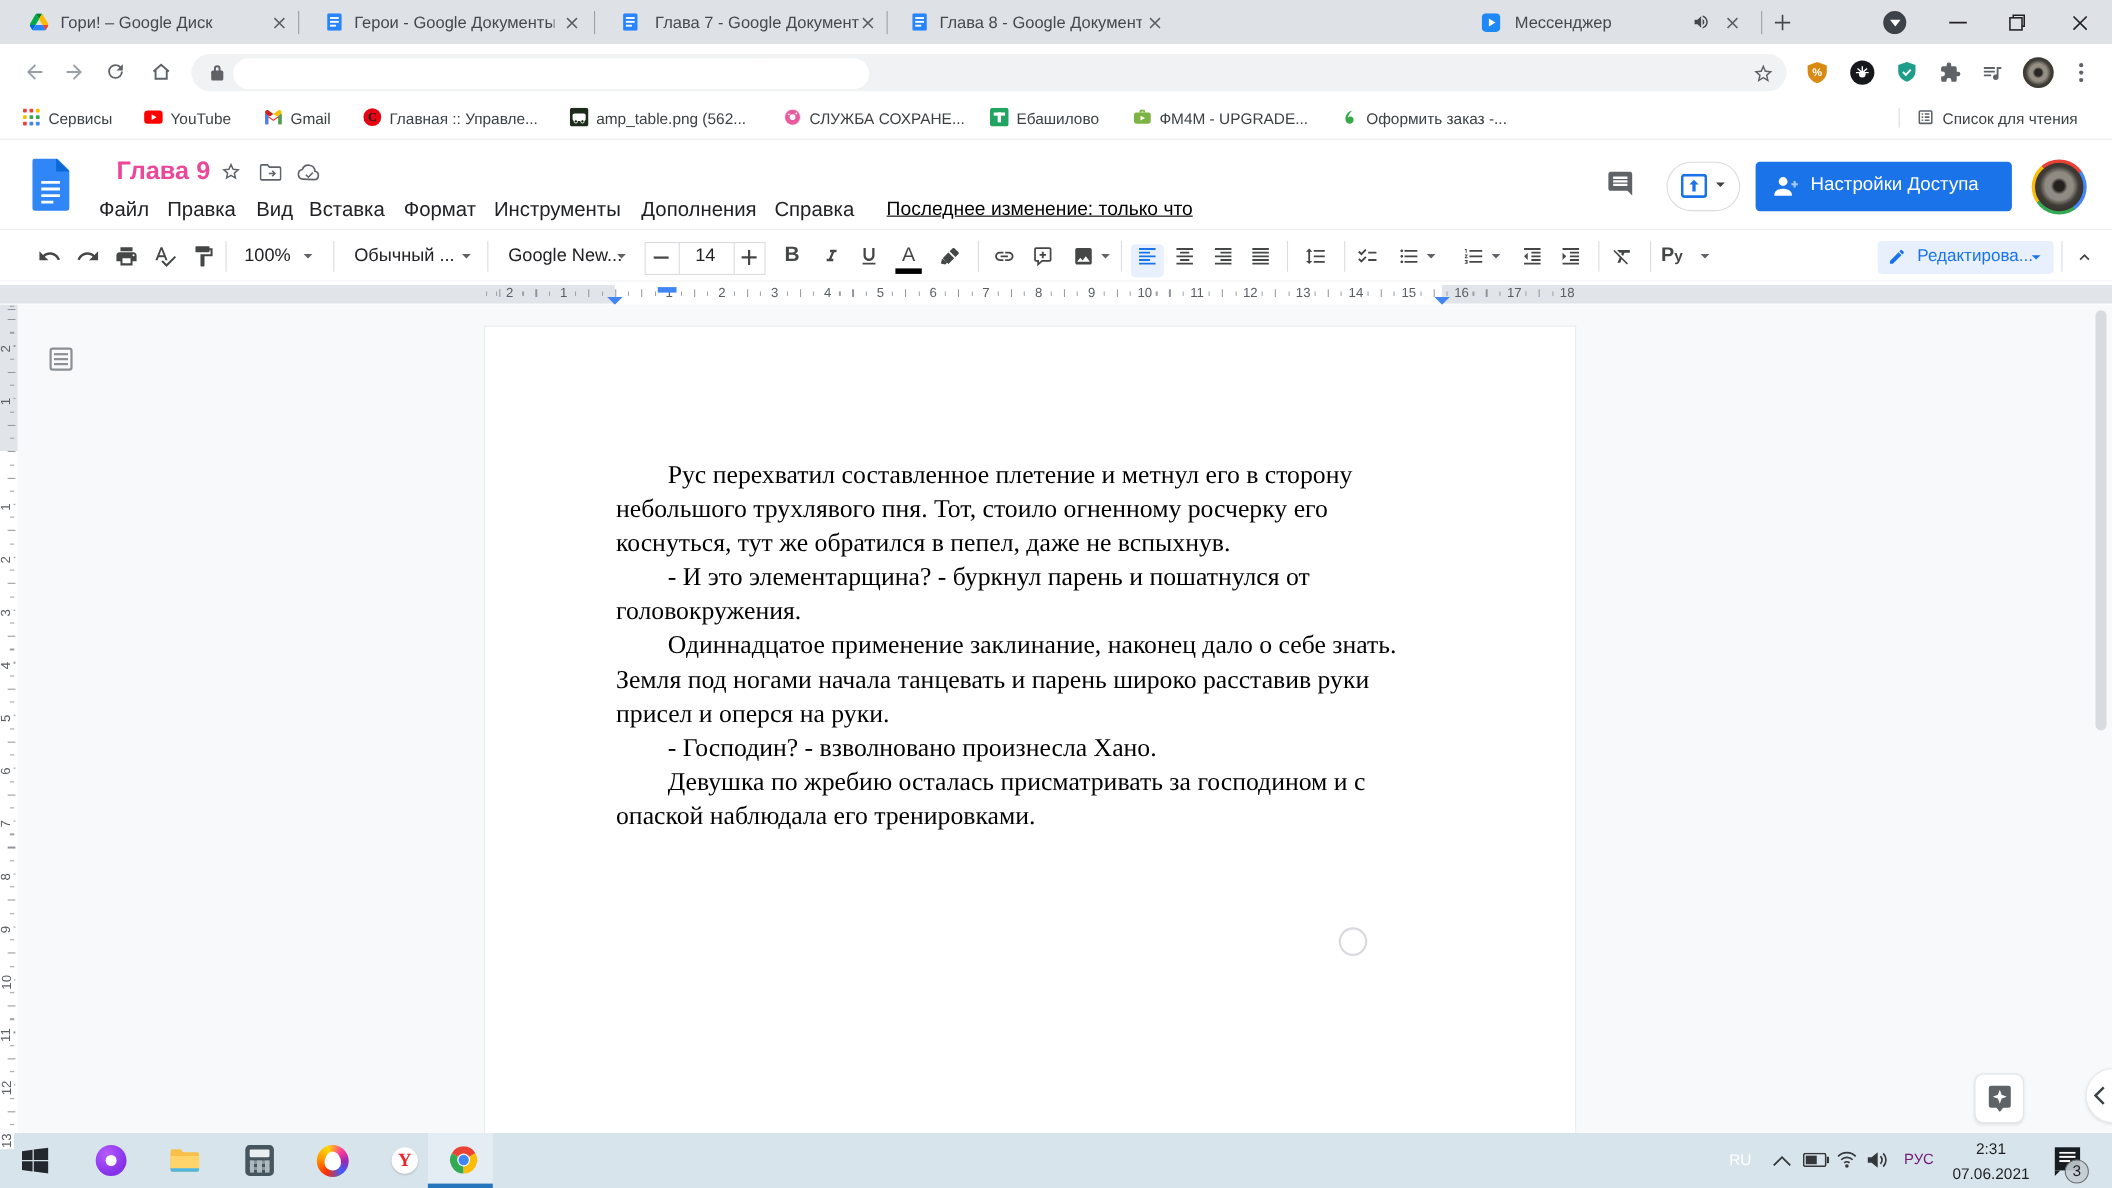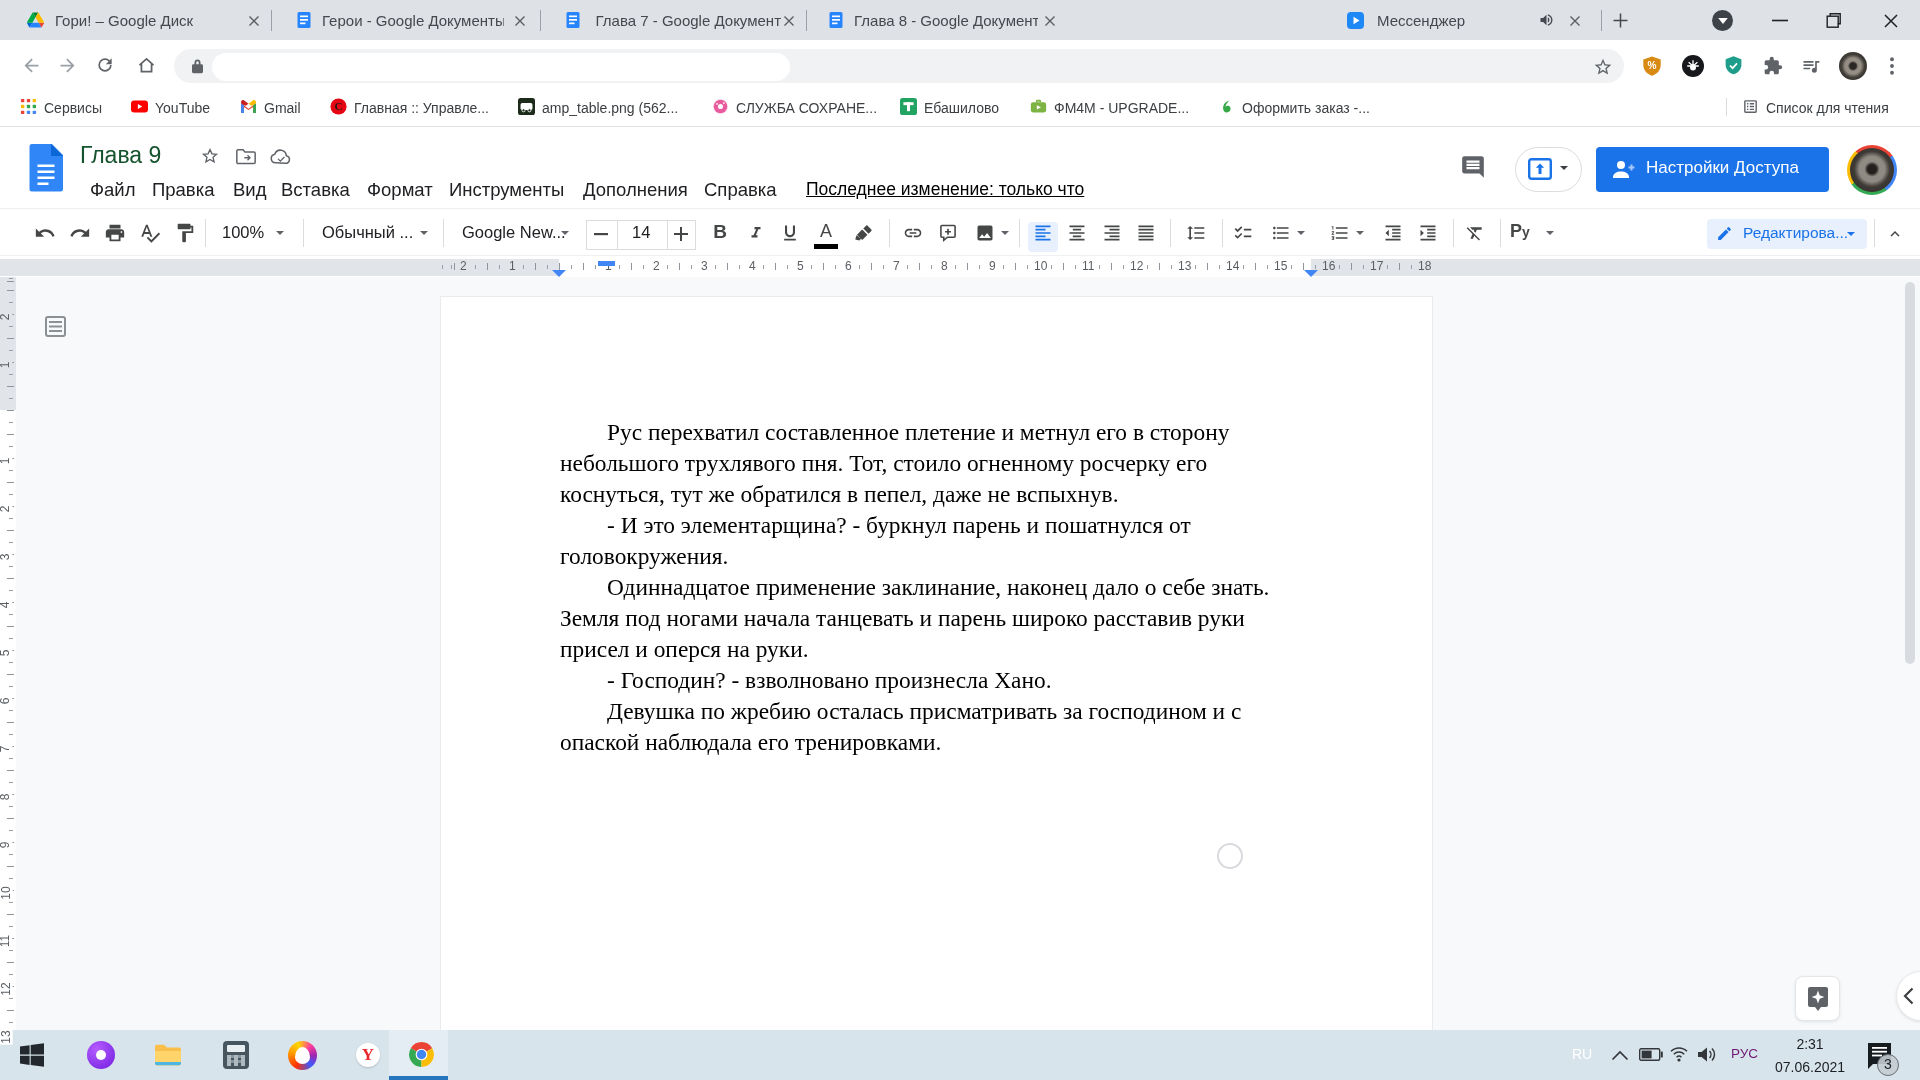--- a/index.html
+++ b/index.html
@@ -20,21 +20,21 @@
   #pill { position:absolute; left:174px; top:49px; width:1450px; height:34px; background:#f0f2f4; border-radius:17px; }
   #pillwhite { position:absolute; left:212px; top:53px; width:578px; height:28px; background:#fff; border-radius:14px; }
   
   #bkmbar { position:absolute; left:0; top:88px; width:1920px; height:38px; background:#fff; }
   .bkm { position:absolute; top:7px; height:24px; font-size:14px; color:#3c4043; white-space:nowrap; }
   .bkm .bi { position:absolute; top:3px; left:0; width:17px; height:17px; }
   .bkm .bt { position:absolute; left:24px; top:5px; }
   #bkmline { position:absolute; left:0; top:126px; width:1920px; height:1px; background:#e1e3e6; }
   
   #dochead { position:absolute; left:0; top:127px; width:1920px; height:81px; background:#fff; }
-  #doctitle { position:absolute; left:80px; top:15px; font-size:23px; color:#14532d; }
+  #doctitle { position:absolute; left:106px; top:15px; font-size:23px; color:#ec4899;font-weight:bold; }
   .menuitem { position:absolute; top:52px; font-size:18.5px; color:#202124; }
   
   #toolbar { position:absolute; left:0; top:208px; width:1920px; height:48px; background:#fff; border-top:1px solid #eceef0; border-bottom:1px solid #eef0f2; }
   .tbsep { position:absolute; top:10px; width:1px; height:28px; background:#dadce0; }
   .tbtxt { position:absolute; font-size:16.5px; color:#202124; white-space:nowrap; }
   .dropdown-caret { position:absolute; width:0; height:0; border-left:4px solid transparent; border-right:4px solid transparent; border-top:4px solid #5f6368; }
   
   #hruler { position:absolute; left:0; top:256px; width:1920px; height:21px; background:#fff; }
   .rnum { position:absolute; top:3px; font-size:12px; color:#5a5f64; line-height:14px; }
   

